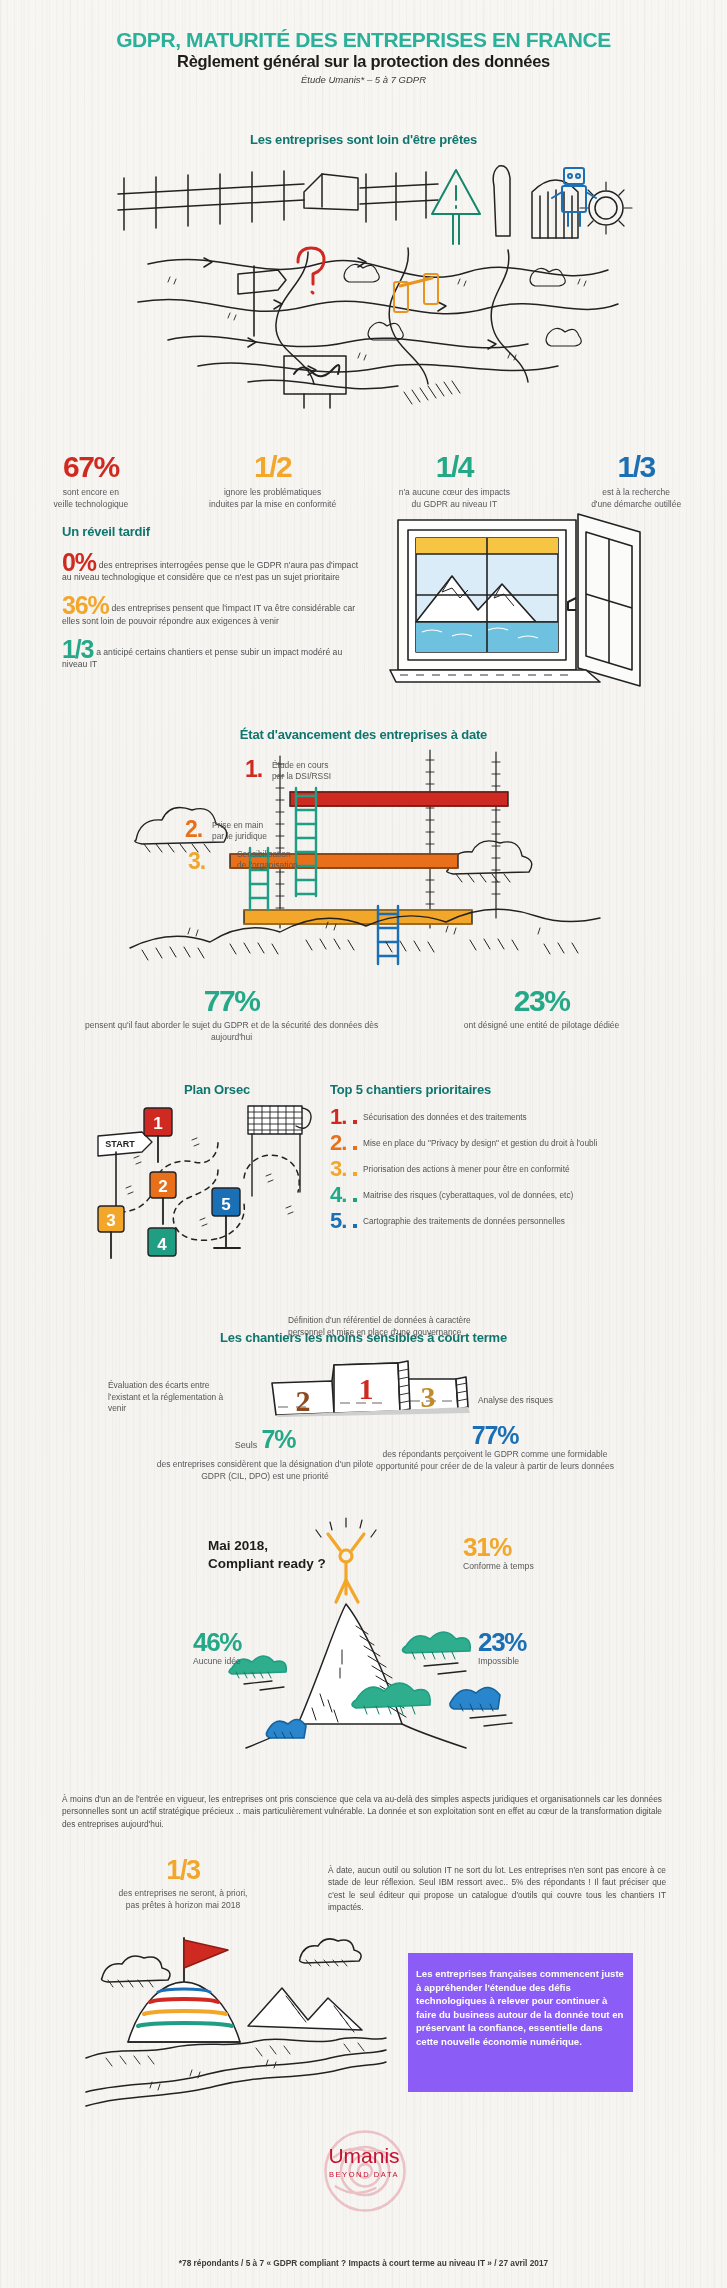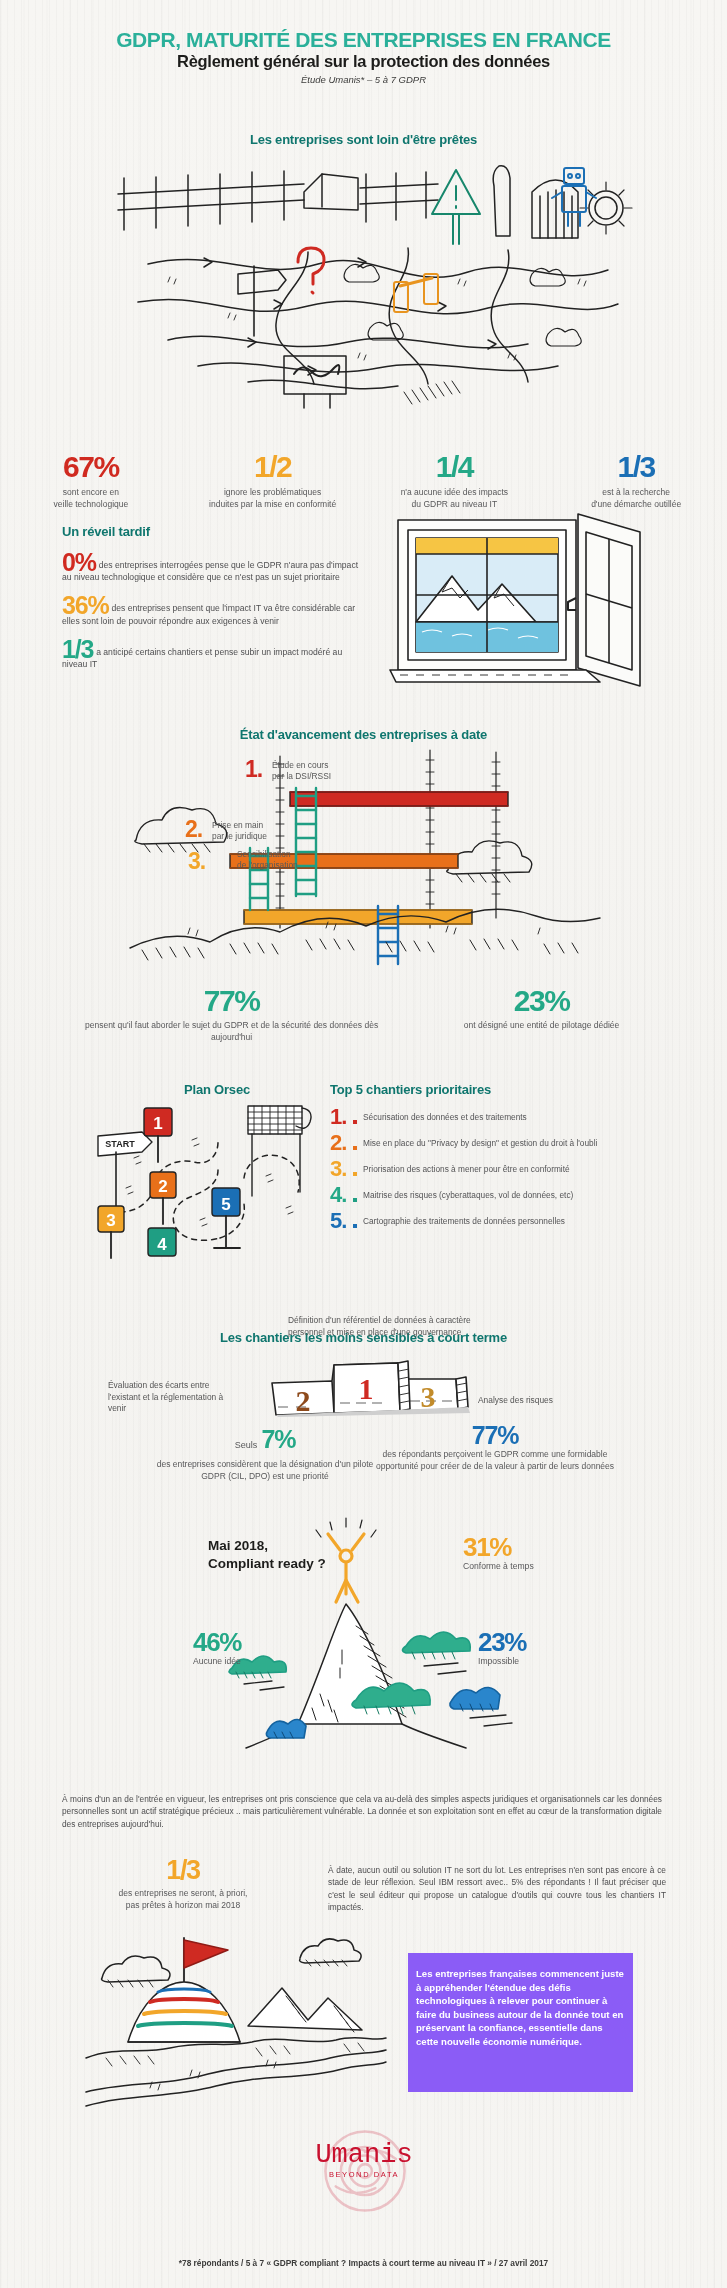--- a/index.html
+++ b/index.html
@@ -72,21 +72,21 @@
 
   
   .bluebox{
     position:absolute;left:408px;top:1953px;width:225px;height:139px;
     background:#8b5cf6;color:#ffffff;padding:14px 8px;
     font-size:9.6px;line-height:13.6px;font-weight:bold;
   }
 
   
   .logo{position:absolute;left:304px;top:2142px;width:120px;text-align:center;}
-  .logo .word{font-size:27px;color:#c8102e;letter-spacing:0px;line-height:27px;font-family:Liberation Mono, monospace;}
+  .logo .word{font-size:21px;color:#c8102e;letter-spacing:0px;line-height:27px;font-family:Liberation Sans, sans-serif;}
   .logo .tag{font-size:7.5px;color:#c8102e;letter-spacing:1.6px;margin-top:1px;}
   .fingerprint{position:absolute;left:322px;top:2128px;width:86px;height:86px;opacity:.22;}
 
   .footnote{
     position:absolute;left:0;top:2258px;width:727px;text-align:center;
     font-size:8.3px;font-weight:bold;color:#3c3c3b;
   }
 
   .mtn-lbl{position:absolute;}
   .mtn-lbl .num{font-size:26px;font-weight:bold;line-height:26px;letter-spacing:-1.3px;}
@@ -209,21 +209,21 @@
     <div class="stat">
       <div class="num yellow">1/2</div>
       <div class="cap" style="margin-top:5px;">
         <div>ignore les problématiques</div>
         <div>induites par la mise en conformité</div>
       </div>
     </div>
     <div class="stat">
       <div class="num teal">1/4</div>
       <div class="cap" style="margin-top:5px;">
-        <div>n'a aucune idée des impacts</div>
+        <div>n'a aucune cœur des impacts</div>
         <div>du GDPR au niveau IT</div>
       </div>
     </div>
     <div class="stat">
       <div class="num blue">1/3</div>
       <div class="cap" style="margin-top:5px;">
         <div>est à la recherche</div>
         <div>d'une démarche outillée</div>
       </div>
     </div>

